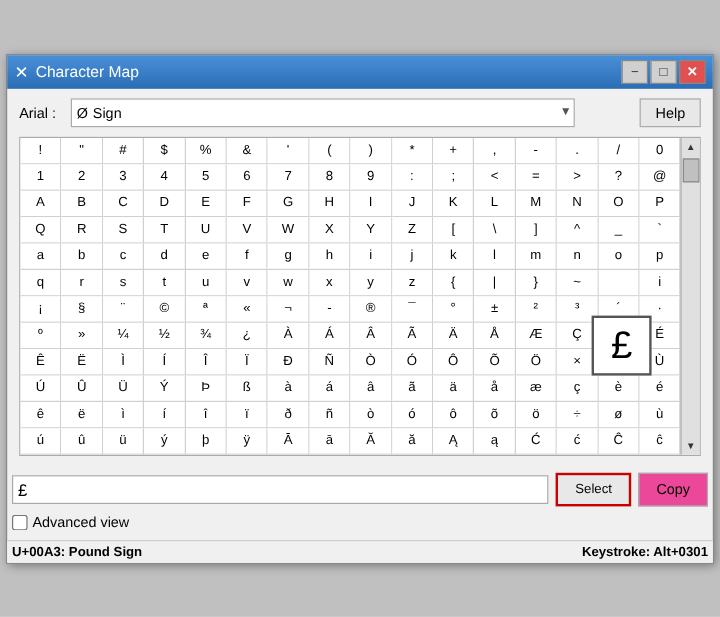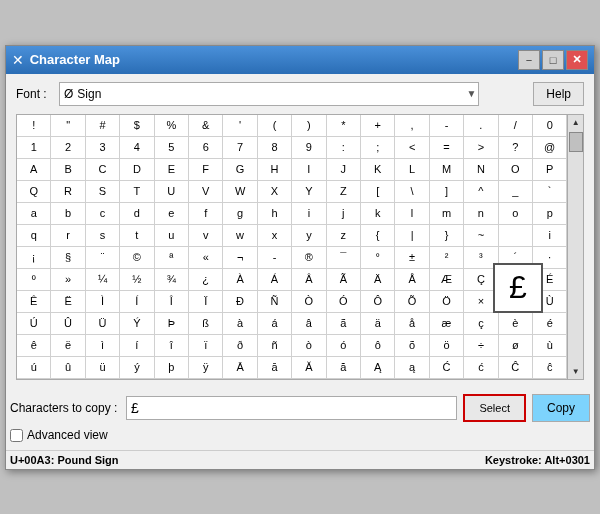--- a/index.html
+++ b/index.html
@@ -31,21 +31,21 @@
     .title-bar-left {
       display: flex;
       align-items: center;
       gap: 6px;
     }
     .title-bar-icon {
       font-size: 14px;
     }
     .title-bar-title {
       font-size: 13px;
-      font-weight: 700;
+      font-weight: 400;
     }
     .title-bar-controls {
       display: flex;
       gap: 2px;
     }
     .tb-btn {
       width: 22px;
       height: 20px;
       background: #d0d0d0;
       border: 1px solid #888;
@@ -193,21 +193,21 @@
       padding: 0 14px;
       background: #e8e8e8;
       border: 2px solid #cc0000;
       cursor: pointer;
       font-size: 11px;
       font-weight: 500;
     }
     .copy-btn {
       height: 28px;
       padding: 0 14px;
-      background: #7dd3fc;
+      background: #ec4899;
       border: 1px solid #aaa;
       cursor: pointer;
       font-size: 12px;
     }
     .advanced-row {
       display: flex;
       align-items: flex-end;
       gap: 4px;
       margin-bottom: 4px;
     }
@@ -237,21 +237,21 @@
     <div class="title-bar-controls">
       <div class="tb-btn">−</div>
       <div class="tb-btn">□</div>
       <div class="tb-btn close">✕</div>
     </div>
   </div>
 
   <div class="content">
 
     <div class="font-row">
-      <span class="font-label">Font :</span>
+      <span class="font-label">Arial :</span>
       <div class="font-select">
         <div class="font-select-inner">
           <span>Ø</span>
           <span>Sign</span>
         </div>
         <span class="font-select-arrow">▼</span>
       </div>
       <button class="help-btn">Help</button>
     </div>
 
@@ -458,21 +458,20 @@
       <div class="scrollbar">
         <span class="scrollbar-arrow">▲</span>
         <div class="scrollbar-thumb"></div>
         <span class="scrollbar-arrow" style="margin-top:auto;">▼</span>
       </div>
     </div>
   </div>
 
   <div class="bottom-section">
     <div class="copy-row">
-      <span class="copy-label">Characters to copy :</span>
       <input class="copy-input" type="text" value="£" style="">
       <button class="select-btn">Select</button>
       <button class="copy-btn">Copy</button>
     </div>
     <div class="advanced-row">
       <input type="checkbox" id="advChk" style="">
       <label for="advChk">Advanced view</label>
     </div>
   </div>
 

